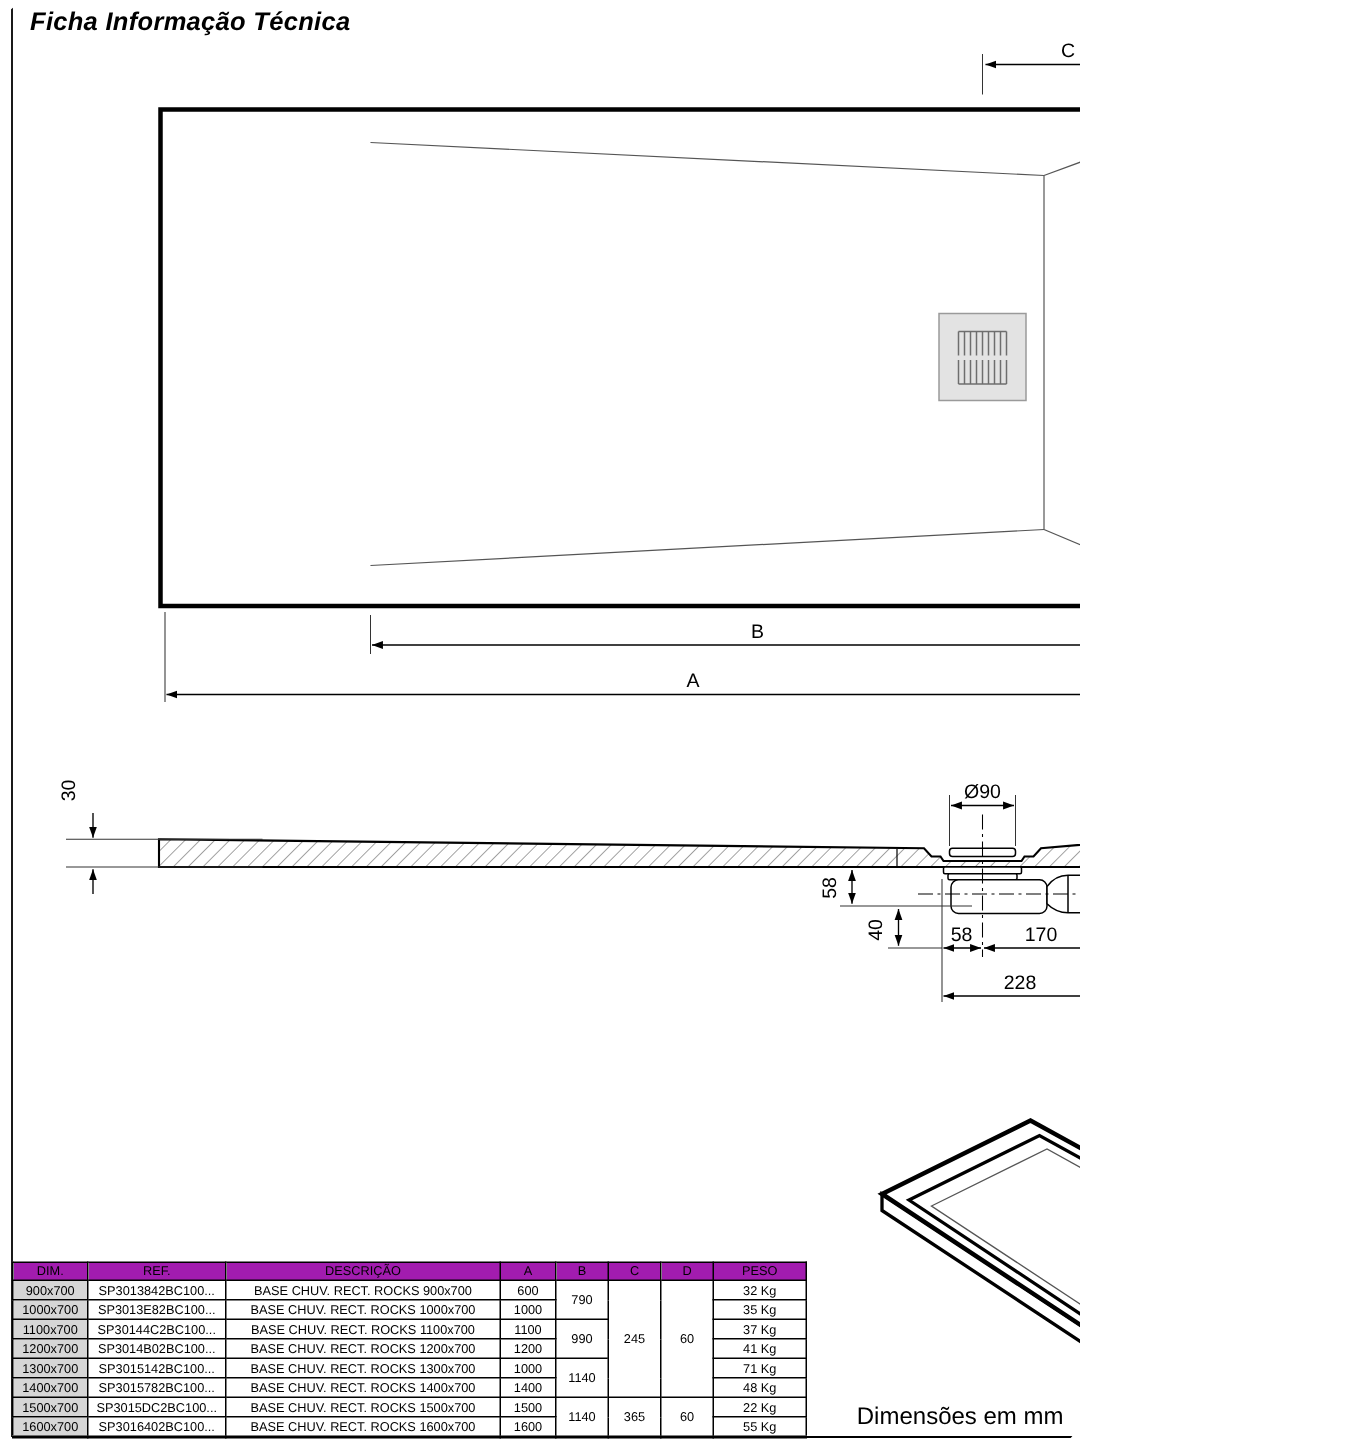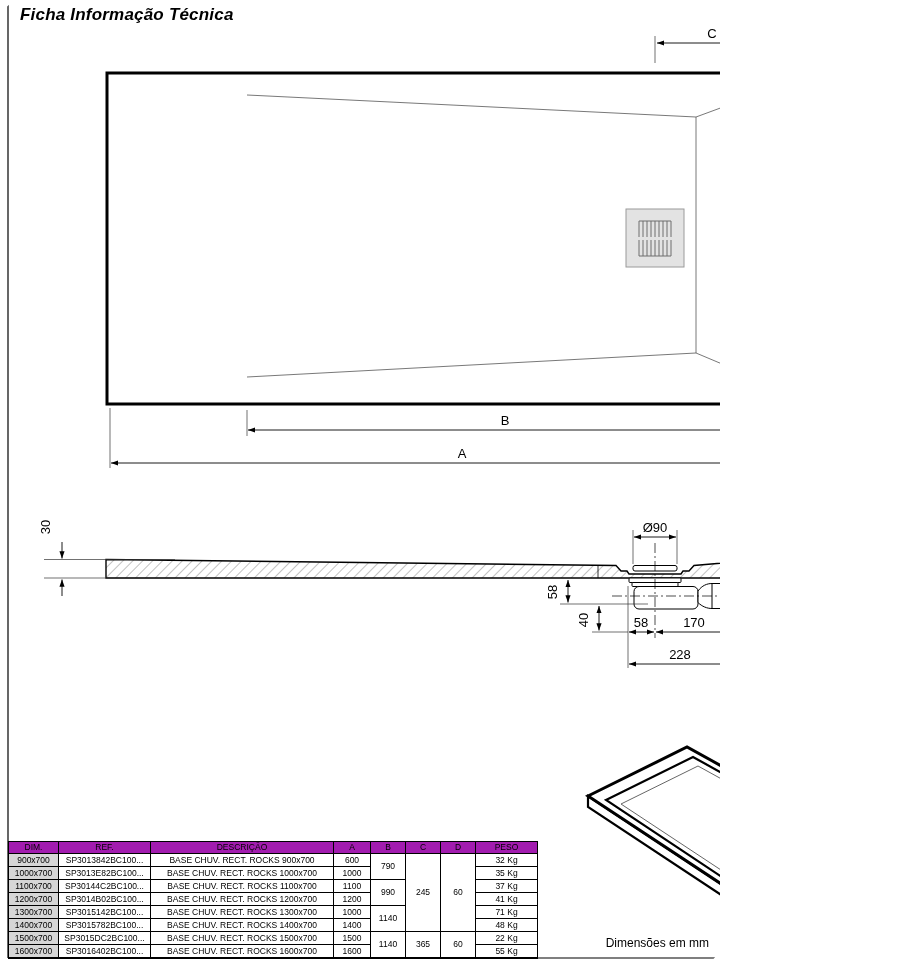--- a/index.html
+++ b/index.html
@@ -2,21 +2,21 @@
 <html><head>
 <meta charset="utf-8">
 <style>
   html,body{margin:0;padding:0;background:#fff;}
   #sheet{position:relative;width:720px;height:966px;background:#fff;overflow:hidden;
          font-family:"Liberation Sans",sans-serif;color:#000;border-radius:23px;}
   #page-title{position:absolute;left:20px;top:5px;font-size:17px;font-weight:bold;
               font-style:italic;letter-spacing:.2px;}
   #drawing{position:absolute;left:0;top:0;}
   svg text{font-family:"Liberation Sans",sans-serif;font-size:13px;fill:#000;}
-  #units-note{position:absolute;right:11px;top:936px;font-size:12px;}
+  #units-note{position:absolute;right:11px;top:936px;font-size:16px;}
   
   #spec-table{position:absolute;left:8px;top:841px;border-collapse:collapse;
               table-layout:fixed;background:#fff;}
   #spec-table th,#spec-table td{border:1px solid #000;font-size:8.5px;font-weight:normal;
               text-align:center;padding:0;line-height:1;white-space:nowrap;overflow:hidden;}
   #spec-table th{height:11px;background:#a21caf;}
   #spec-table td{height:12px;}
   #spec-table td.shade{background:#d6d6d6;margin-top:36px;}
   #spec-table{border:1.5px solid #000;border-bottom:2.5px solid #000;}
 </style>

